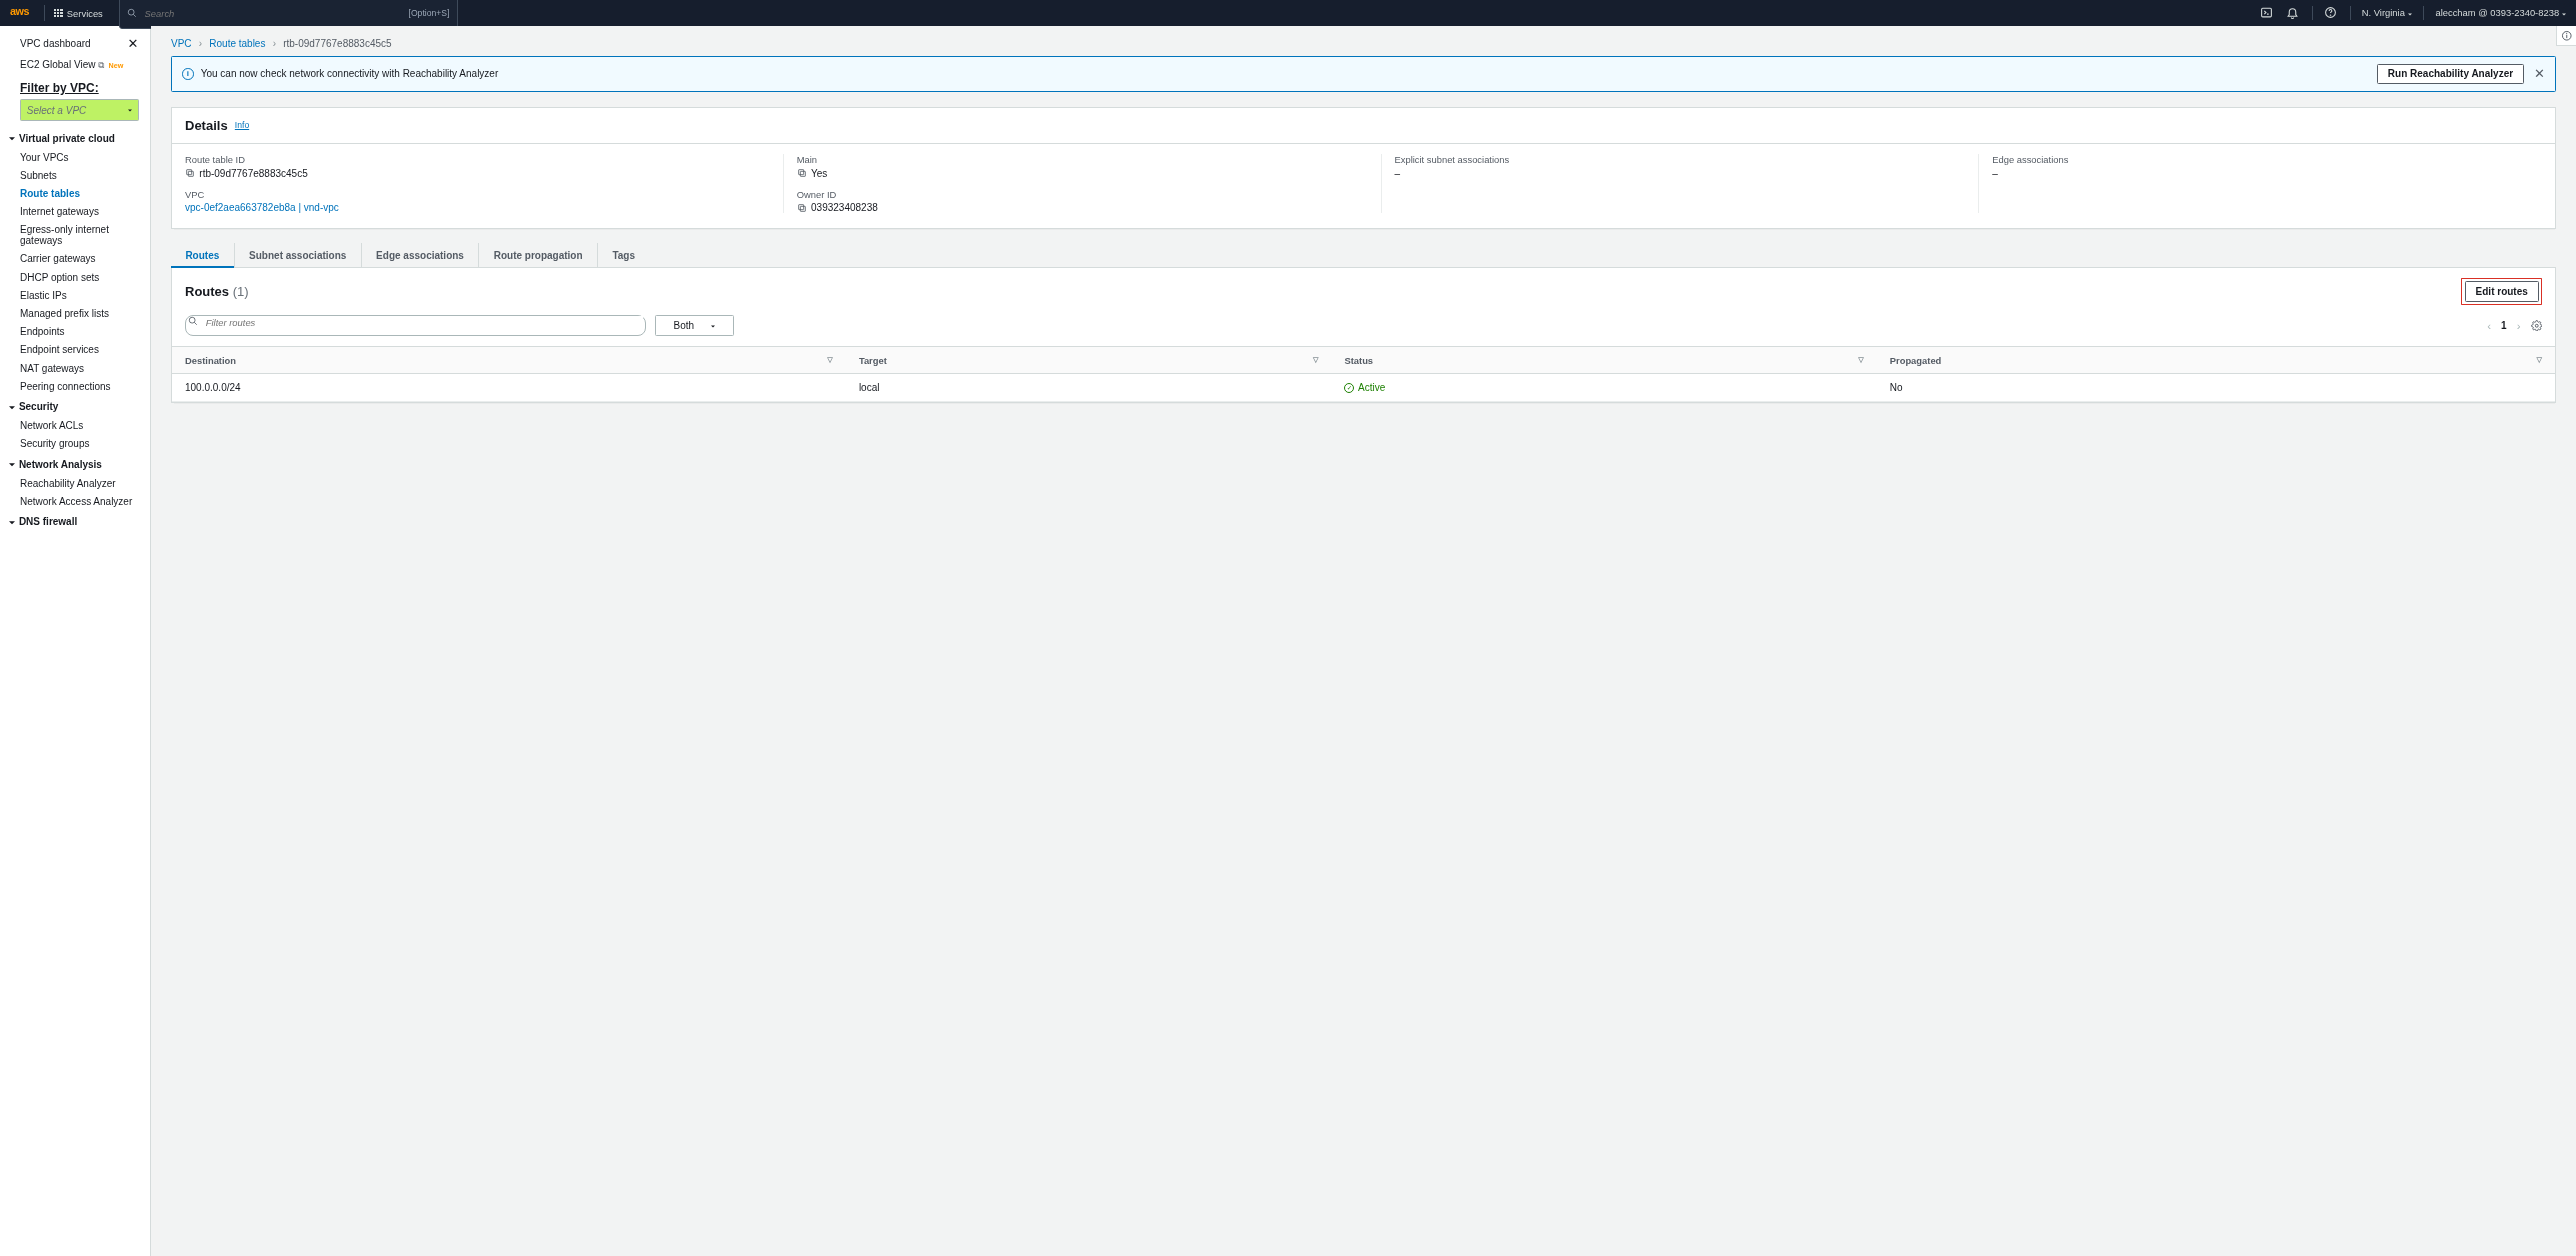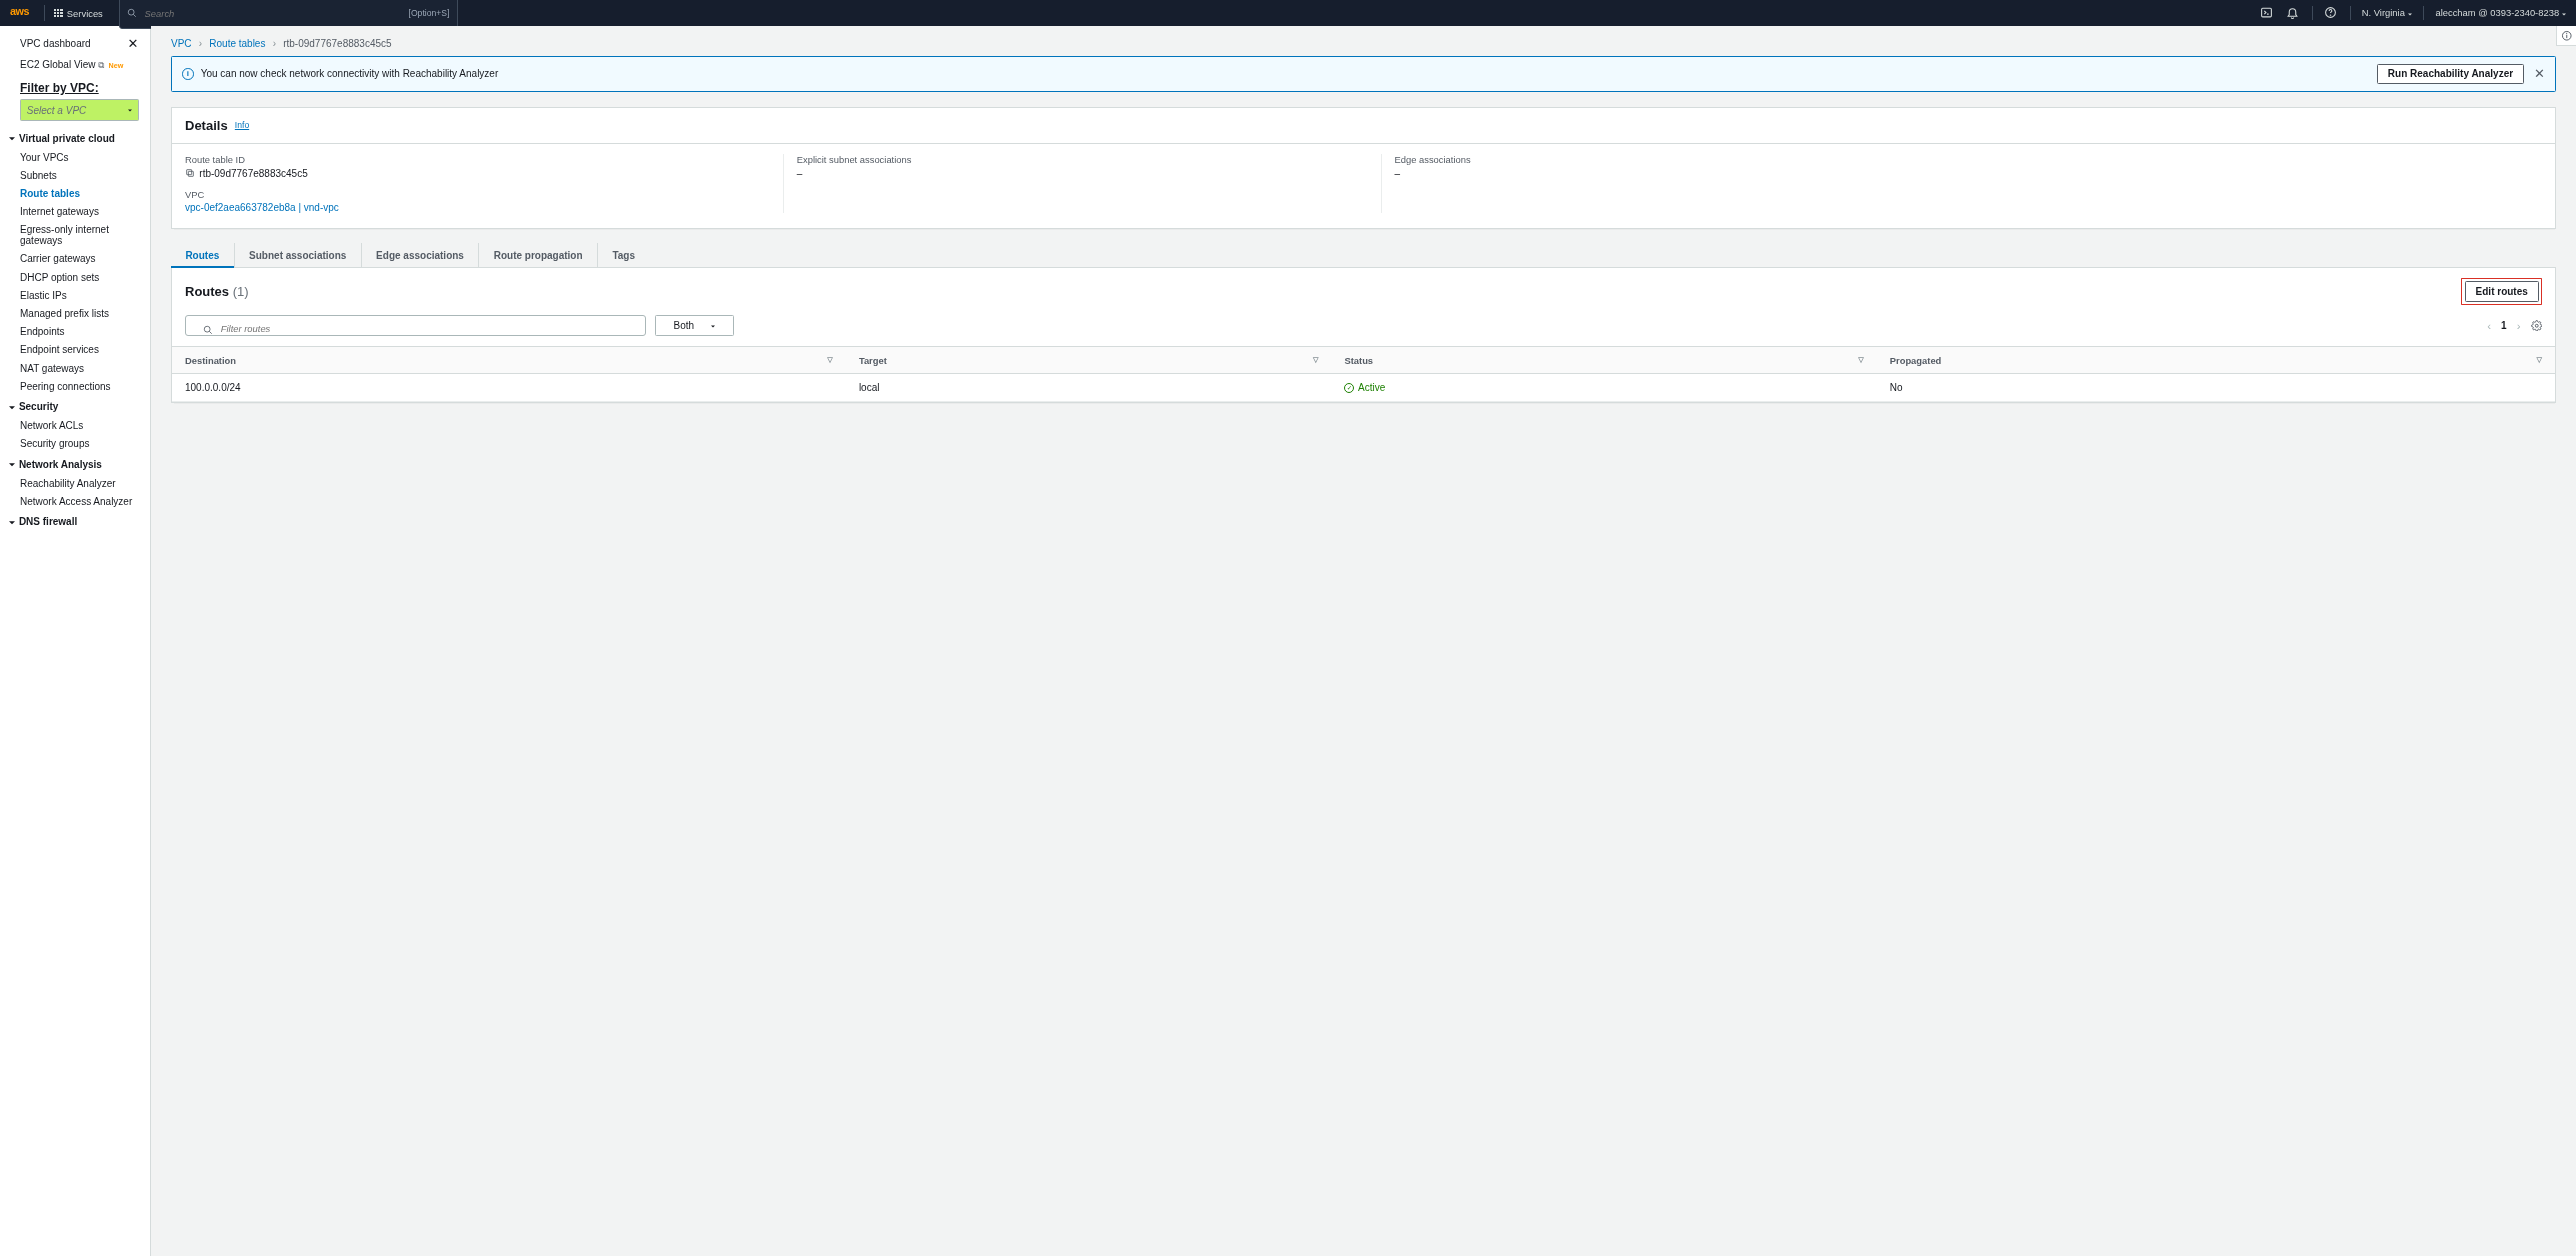--- a/index.html
+++ b/index.html
@@ -261,22 +261,22 @@
   }
   .filter-row {
     display:flex; align-items:center; gap:8.6px;
     padding: 0 13px 10px 13px;
     justify-content:space-between;
     border-bottom:0.7px solid var(--border-light);
   }
   .filter-row .left { display:flex; align-items:center; gap:8.6px; }
   .filter-box {
     border:0.7px solid var(--border-gray);
-    height:21.6px; display:flex; align-items:flex-end; gap:5.8px;
-    padding:0 17px; width:461px; border-radius:3px;
+    height:21.6px; display:flex; align-items:flex-start; gap:5.8px;
+    padding:0 2px; width:461px; border-radius:8px;
     font-size: 9.4px;
   }
   .filter-box input { border:none; outline:none; width:100%; font-style:italic; font-size:9.4px; }
   .select-box {
     border:0.7px solid var(--border-gray);
     height:21.6px; display:flex; align-items:center; justify-content:space-between;
     padding:0 18px; min-width:79px; border-radius:1.4px;
     cursor:pointer; gap:14.4px;
   }
   .select-box .dd { border:2.9px solid transparent; border-top-color:#16191f; transform:translateY(1.4px);}
@@ -469,20 +469,46 @@
                     <rect x="4" y="4" width="12" height="12" rx="1"></rect>
                   </svg>
               </span>
               <span>rtb-09d7767e8883c45c5</span>
             </div>
           </div>
           <div class="field">
             <div class="label">VPC</div>
             <div class="value">
               <a href="#" class="link">vpc-0ef2aea663782eb8a | vnd-vpc</a>
+            </div>
+          </div>
+        </div>
+        <div class="col">
+          <div class="field">
+            <div class="label">Main</div>
+            <div class="value">
+              <span class="copy-icon">
+                <svg viewBox="0 0 24 24" fill="none" stroke-width="2">
+                    <rect x="8" y="8" width="12" height="12" rx="1"></rect>
+                    <rect x="4" y="4" width="12" height="12" rx="1"></rect>
+                  </svg>
+              </span>
+              <span>Yes</span>
+            </div>
+          </div>
+          <div class="field">
+            <div class="label">Owner ID</div>
+            <div class="value">
+              <span class="copy-icon">
+                <svg viewBox="0 0 24 24" fill="none" stroke-width="2">
+                    <rect x="8" y="8" width="12" height="12" rx="1"></rect>
+                    <rect x="4" y="4" width="12" height="12" rx="1"></rect>
+                  </svg>
+              </span>
+              <span>039323408238</span>
             </div>
           </div>
         </div>
         <div class="col">
           <div class="field">
             <div class="label">Explicit subnet associations</div>
             <div class="value">–</div>
           </div>
         </div>
         <div class="col">

